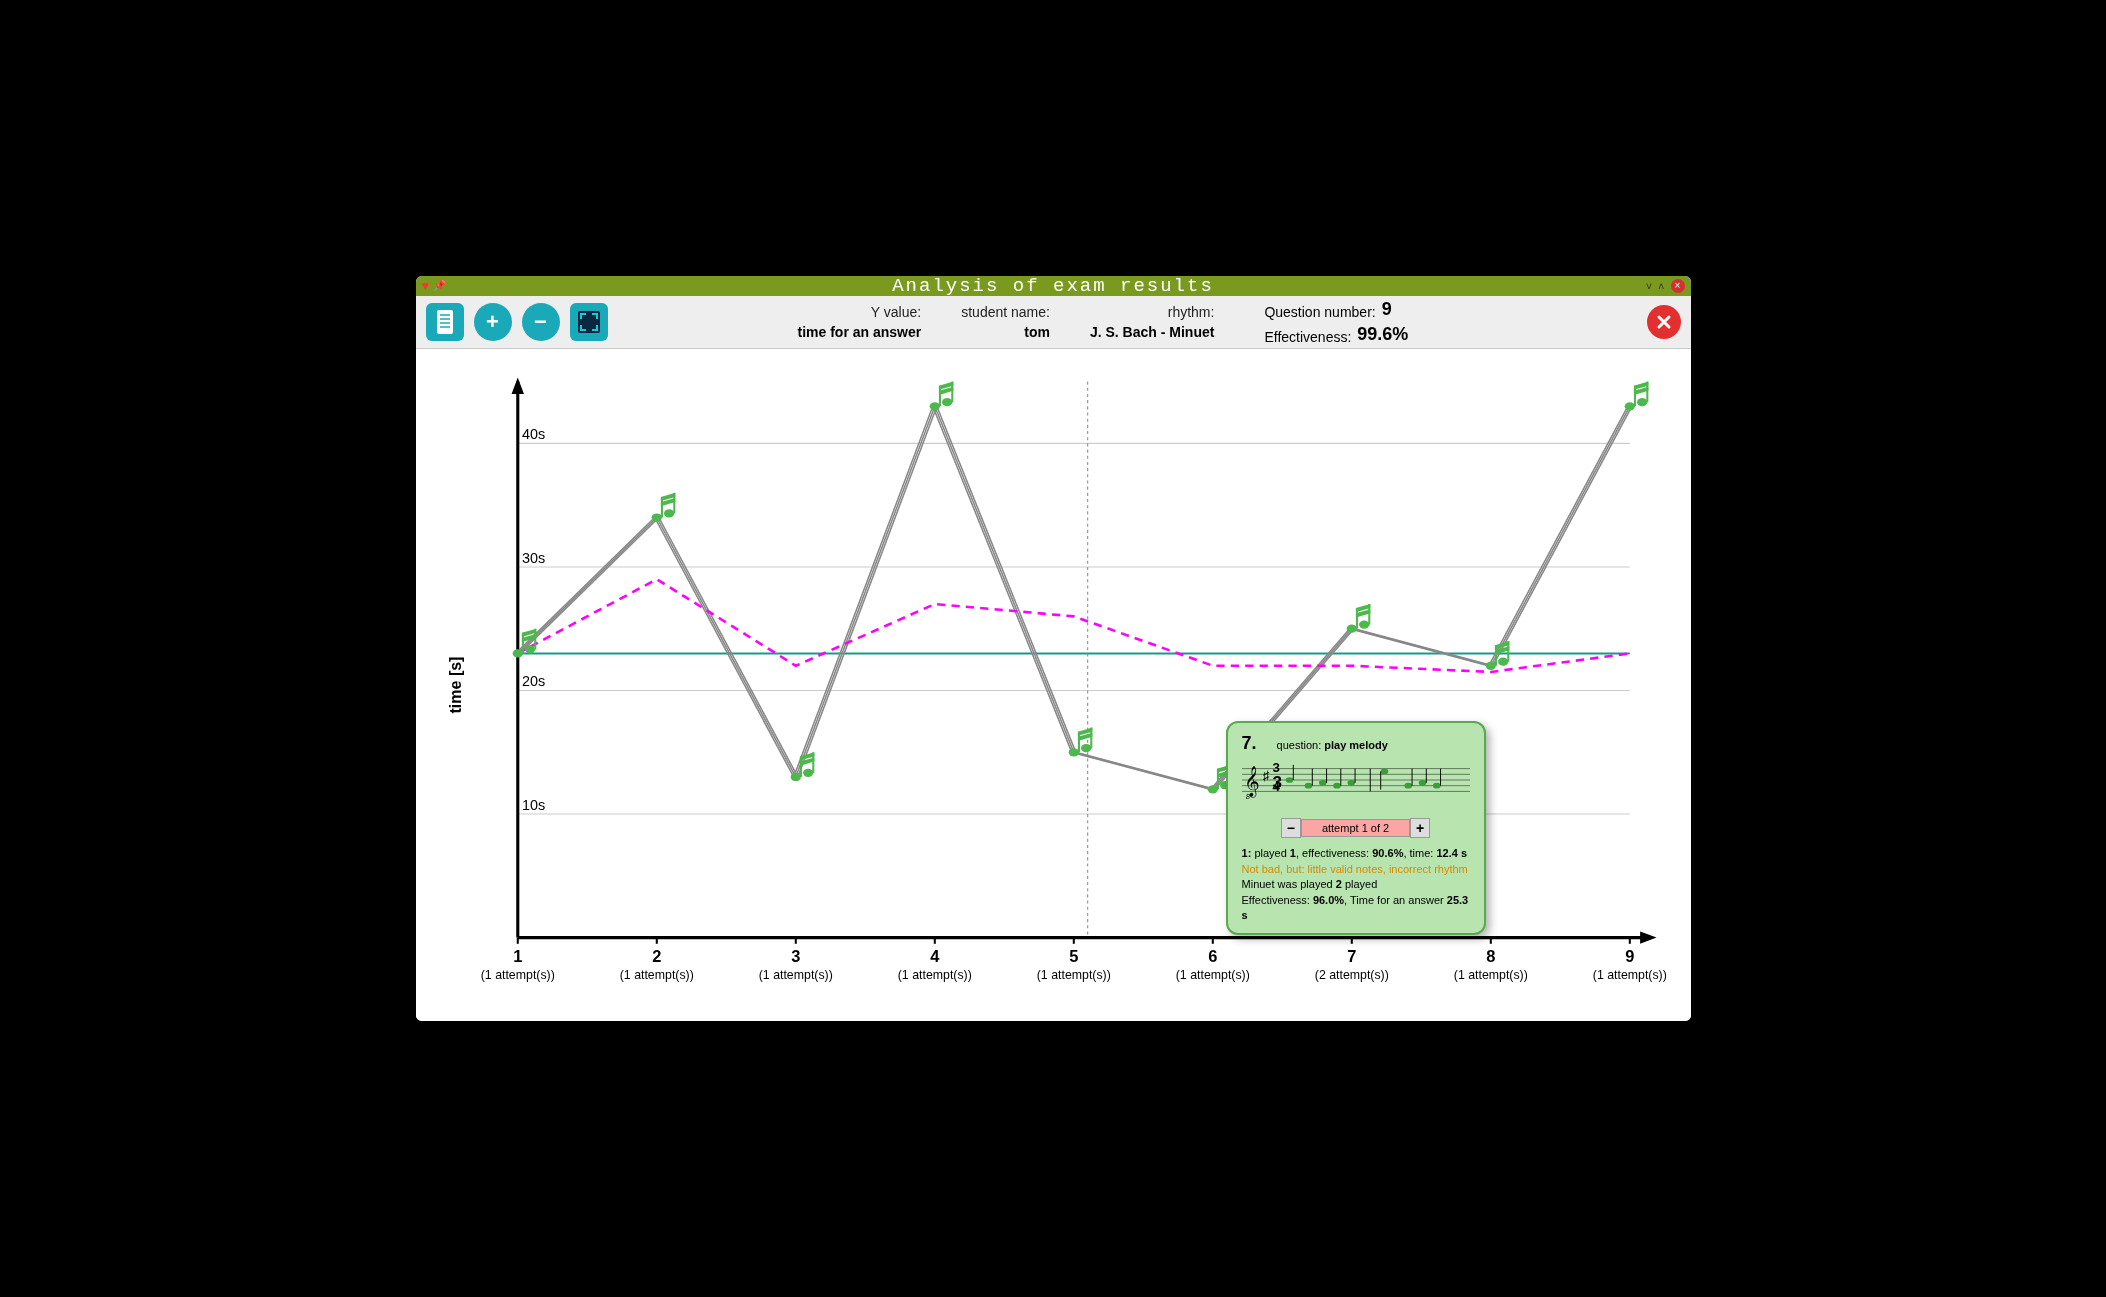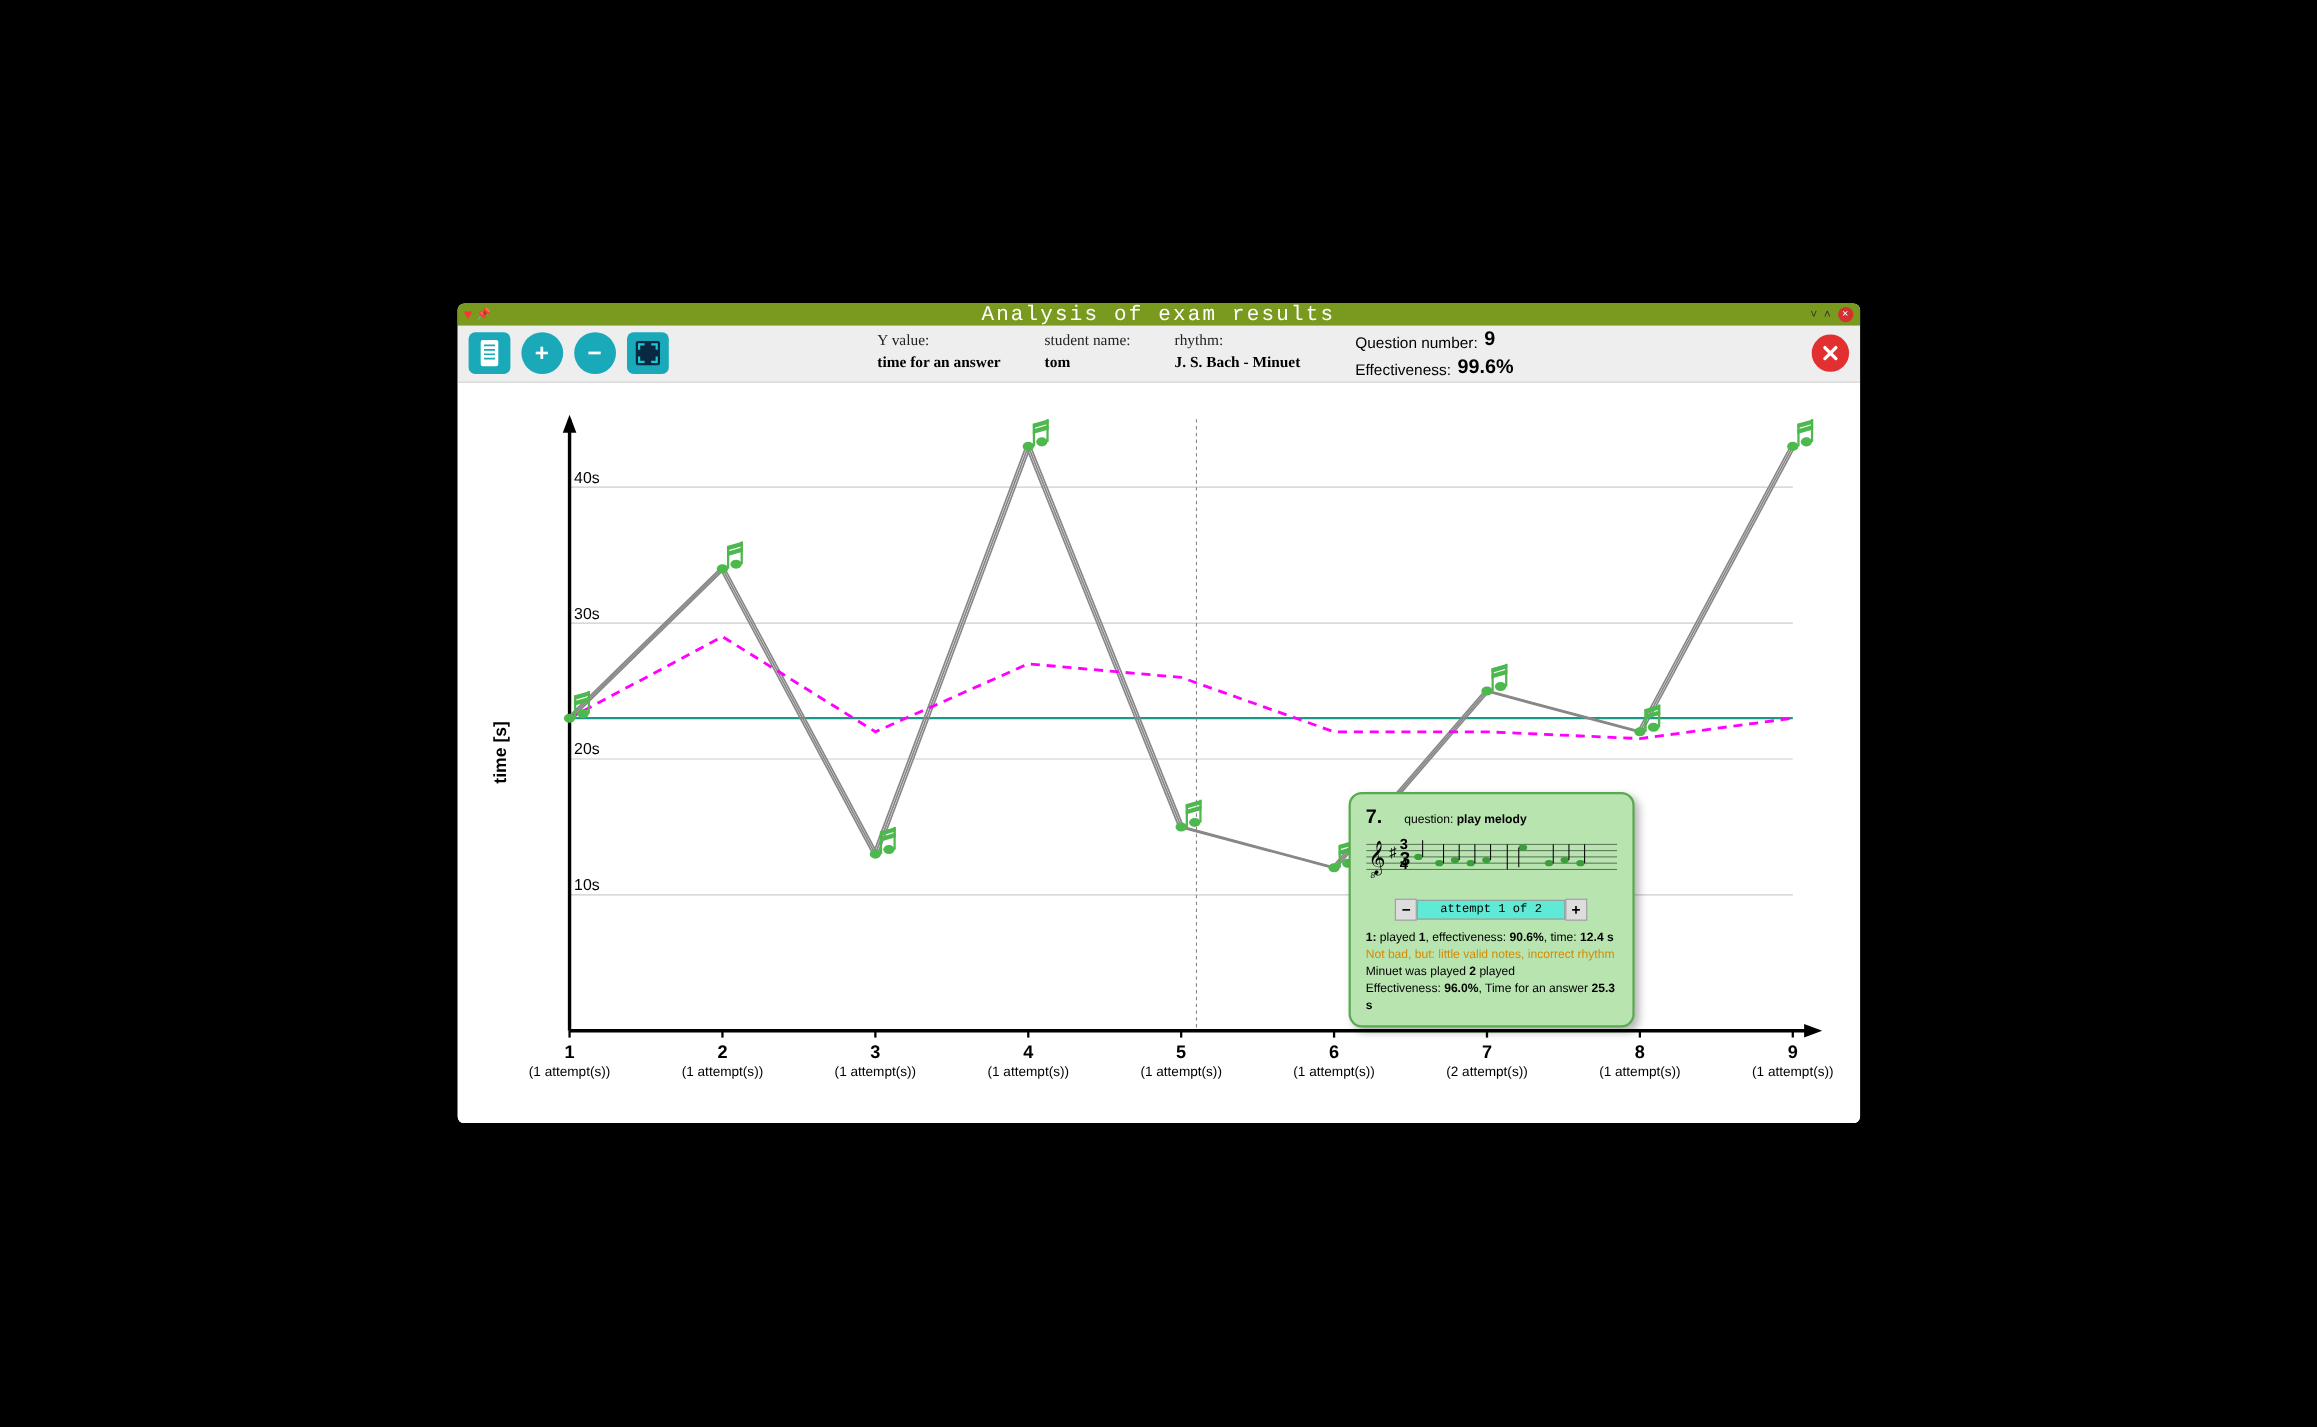--- a/index.html
+++ b/index.html
@@ -17,40 +17,40 @@
   
   .toolbar { background: #eee; height: 58px; display: flex; align-items: center; padding: 0 10px; gap: 10px; border-bottom: 1px solid #ccc; }
   .tool-btn { width: 38px; height: 38px; border-radius: 6px; display: flex; align-items: center; justify-content: center; cursor: pointer; font-size: 22px; font-weight: bold; color: #fff; }
   .settings-btn { background: #19a9b8; border-radius: 6px; }
   .settings-btn svg { width: 24px; height: 28px; }
   .zoom-btn { background: #19a9b8; border-radius: 50%; }
   .expand-btn { background: #19a9b8; }
   .expand-btn svg { width: 26px; height: 26px; }
   .close-big { background: #e23030; border-radius: 50%; width: 34px; height: 34px; margin-left: auto; cursor: pointer; display: flex; align-items: center; justify-content: center; }
   
-  .info-block { display: flex; flex-direction: column; align-items: flex-start; gap: 4px; font-size: 14px; font-family: Liberation Serif, serif; }
+  .info-block { display: flex; flex-direction: column; align-items: flex-end; gap: 4px; font-size: 14px; }
   .info-label { color: #222; }
   .info-value { font-weight: bold; }
   .info-group { display: flex; gap: 40px; margin-left: 180px; }
   .q-group { display: flex; flex-direction: column; gap: 4px; margin-left: 40px; font-size: 14px; }
   .q-row { display: flex; gap: 6px; align-items: flex-end; }
   .q-row .big { font-size: 18px; font-weight: bold; }
   
   .chart-area { flex: 1; position: relative; background: #fff; padding: 10px 20px 20px 40px; }
   .chart-svg { width: 100%; height: 100%; }
   .y-axis-label { position: absolute; left: 12px; top: 50%; transform: translateY(-50%) rotate(-90deg); font-size: 16px; font-weight: bold; }
   
   .tooltip { position: absolute; background: #b8e4b0; border: 2px solid #5aa850; border-radius: 12px; padding: 10px 14px; width: 260px; box-shadow: 4px 4px 8px rgba(0,0,0,0.3); font-size: 11px; }
   .tooltip-header { display: flex; align-items: baseline; gap: 20px; margin-bottom: 6px; }
   .tooltip-num { font-size: 18px; font-weight: bold; }
   .tooltip-q { font-size: 11px; text-align: right; }
   .staff { height: 40px; margin: 6px 0 18px 0; position: relative; }
   .attempt-row { display: flex; align-items: center; justify-content: center; gap: 0; margin: 8px 0; }
   .attempt-btn { width: 20px; height: 20px; background: #ddd; border: 1px solid #999; display: flex; align-items: center; justify-content: center; cursor: pointer; font-size: 14px; font-weight: bold; }
-  .attempt-text { background: #5eead4; border: 1px solid #999; padding: 2px 20px; font-size: 11px; font-family: Liberation Mono, monospace; }
+  .attempt-text { background: #fca5a5; border: 1px solid #999; padding: 2px 20px; font-size: 11px; }
   .tooltip-stats { text-align: left; font-size: 11px; line-height: 1.4; }
   .stat-orange { color: #d68a00; }
   
   .x-tick-label { font-size: 16px; font-weight: bold; text-anchor: middle; }
   .x-tick-sub { font-size: 12px; text-anchor: middle; }
   .y-tick-label { font-size: 14px; }
 </style>
 </head>
 <body>
 

